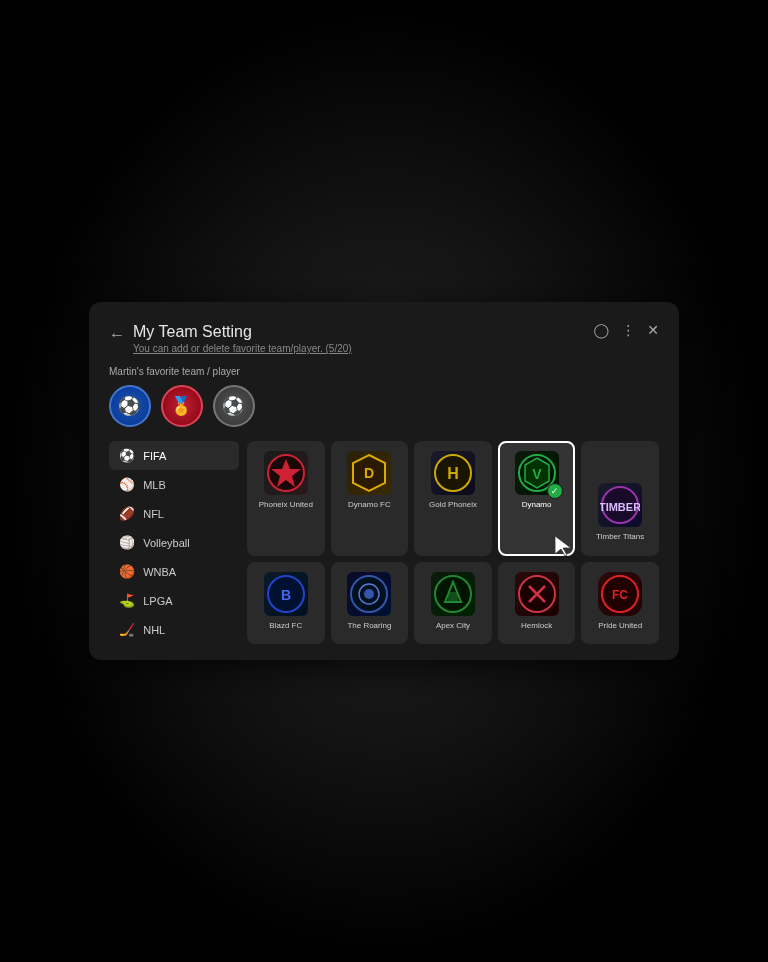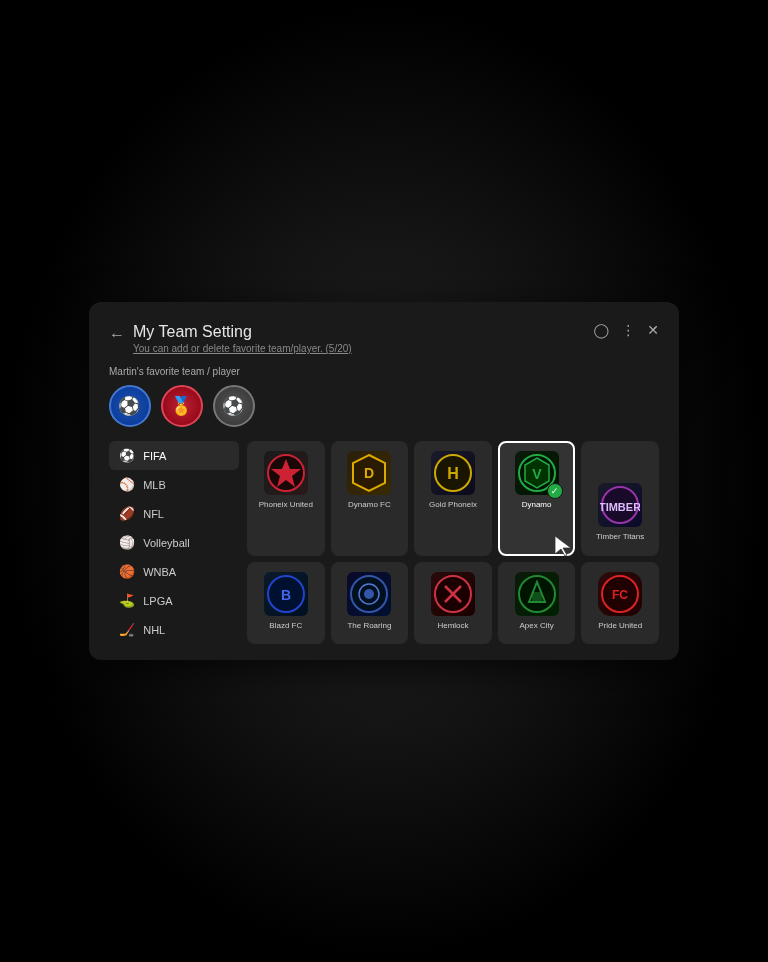--- a/index.html
+++ b/index.html
@@ -374,42 +374,42 @@
           <svg width="40" height="40" viewBox="0 0 40 40">
             <circle cx="20" cy="20" r="18" fill="#001020" stroke="#3355aa" stroke-width="2"></circle>
             <circle cx="20" cy="20" r="10" fill="none" stroke="#5577cc" stroke-width="1.5"></circle>
             <circle cx="20" cy="20" r="5" fill="#3355aa"></circle>
           </svg>
         </div>
         <div class="team-name">The Roaring</div>
       </div>
 
       <div class="team-card">
+        <div class="team-logo logo-apexcity">
+          <svg width="40" height="40" viewBox="0 0 40 40">
+            <circle cx="20" cy="20" r="18" fill="#001500" stroke="#228833" stroke-width="2"></circle>
+            <path d="M12,28 L20,8 L28,28 Z" fill="none" stroke="#228833" stroke-width="2"></path>
+            <rect x="15" y="18" width="10" height="10" fill="#228833" opacity="0.5"></rect>
+          </svg>
+        </div>
+        <div class="team-name">Apex City</div>
+      </div>
+
+      <div class="team-card">
         <div class="team-logo logo-hemlock">
           <svg width="40" height="40" viewBox="0 0 40 40">
             <circle cx="20" cy="20" r="18" fill="#1a0000" stroke="#cc3344" stroke-width="2"></circle>
             <line x1="12" y1="12" x2="28" y2="28" stroke="#cc3344" stroke-width="2.5"></line>
             <line x1="28" y1="12" x2="12" y2="28" stroke="#cc3344" stroke-width="2.5"></line>
           </svg>
         </div>
         <div class="team-name">Hemlock</div>
       </div>
 
       <div class="team-card">
-        <div class="team-logo logo-apexcity">
-          <svg width="40" height="40" viewBox="0 0 40 40">
-            <circle cx="20" cy="20" r="18" fill="#001500" stroke="#228833" stroke-width="2"></circle>
-            <path d="M12,28 L20,8 L28,28 Z" fill="none" stroke="#228833" stroke-width="2"></path>
-            <rect x="15" y="18" width="10" height="10" fill="#228833" opacity="0.5"></rect>
-          </svg>
-        </div>
-        <div class="team-name">Apex City</div>
-      </div>
-
-      <div class="team-card">
         <div class="team-logo logo-pride">
           <svg width="40" height="40" viewBox="0 0 40 40">
             <circle cx="20" cy="20" r="18" fill="#200000" stroke="#dd2222" stroke-width="2"></circle>
             <text x="20" y="25" text-anchor="middle" fill="#dd2222" font-size="12" font-weight="bold">FC</text>
           </svg>
         </div>
         <div class="team-name">Pride United</div>
       </div>
 
     </div>

